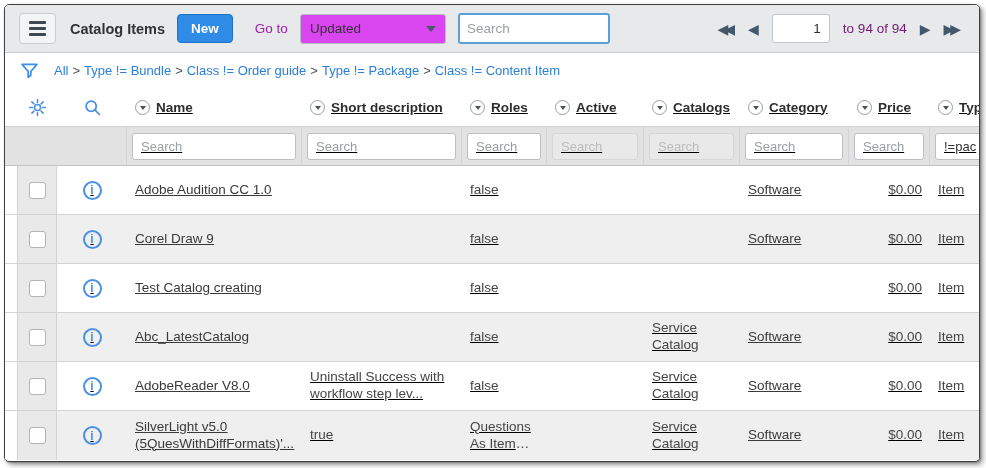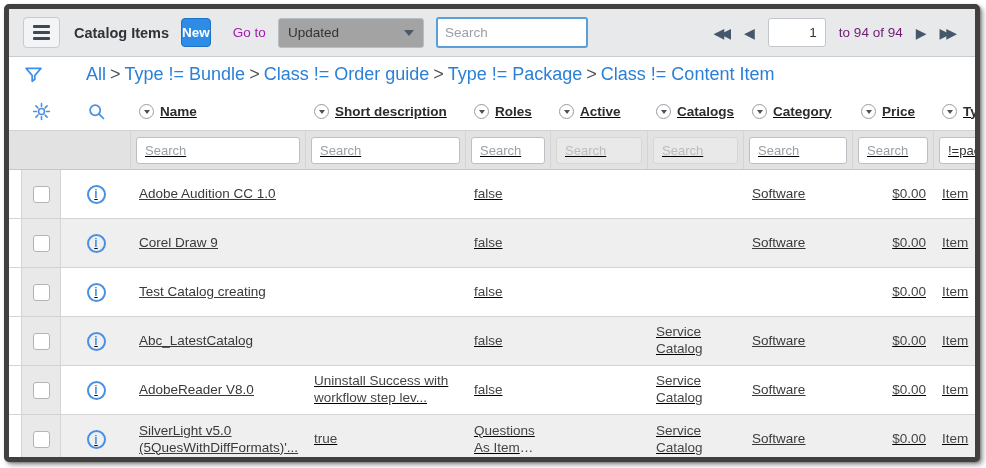--- a/index.html
+++ b/index.html
@@ -3,44 +3,44 @@
 <meta charset="utf-8">
 <style>
   * { box-sizing: border-box; margin: 0; padding: 0; }
   body {
     background: #fff;
     font-family: "Liberation Sans", sans-serif;
     width: 986px; height: 468px; overflow: hidden; position: relative;
   }
   .window {
     position: absolute; left: 4px; top: 4px; width: 976px; height: 458px;
-    background: #fff; border: 5px solid #404040; border-radius: 5px;
+    background: #fff; border: 1px solid #404040; border-radius: 5px;
     box-shadow: 3px 3px 5px rgba(0,0,0,.38), 1px 1px 2px rgba(0,0,0,.25);
     overflow: hidden;
   }
 
   
   .topbar {
     height: 48px; background: #e7e9ea; border-bottom: 1px solid #c9cdd0;
     display: flex; align-items: center; padding: 0 14px; gap: 12px;
   }
   .menu-btn {
     width: 37px; height: 31px; background: #f3f4f5; border: 1px solid #c6cbcf;
     border-radius: 4px; display: flex; flex-direction: column; justify-content: center;
     align-items: center; gap: 3px; cursor: pointer;
   }
   .menu-btn i { display: block; width: 17px; height: 3px; background: #3d4a55; border-radius: 1px; }
   .list-title { font-size: 14.5px; font-weight: bold; color: #2e3338; margin-left: 2px; }
   .new-btn {
-    border: 1px solid #1d72c6; border-radius: 4px; padding: 6px 0;
+    border: 1px solid #1d72c6; border-radius: 4px; padding: 6px 13px;
     font-size: 13.5px; font-weight: bold; color: #fff; cursor: pointer;
   }
   .goto-label { font-size: 13.5px; font-weight: normal; color: #a21caf; margin-left: 10px; }
   .goto-select {
-    width: 146px; height: 30px; background: #a3a3a3; border: 1px solid #b9bec2; border-radius: 3px;
+    width: 146px; height: 30px; background: #d946ef; border: 1px solid #b9bec2; border-radius: 3px;
     display: flex; align-items: center; justify-content: space-between;
     padding: 0 9px; font-size: 13.5px; color: #333; cursor: pointer;
   }
   .goto-select .caret { width: 0; height: 0; border-left: 5px solid transparent;
     border-right: 5px solid transparent; border-top: 6px solid #4a5a68; }
   .hdr-search {
     width: 152px; height: 31px; border: 2px solid #5b9fd8; border-radius: 3px;
     font-size: 13.5px; padding: 0 7px; color: #333; outline: none;
     font-family: "Liberation Sans", sans-serif;
   }
@@ -53,21 +53,21 @@
   .pg-input {
     width: 58px; height: 29px; border: 1px solid #c2c6ca; border-radius: 3px;
     text-align: right; padding-right: 8px; font-size: 13.5px; color: #333;
     font-family: "Liberation Sans", sans-serif;
   }
   .pg-text { font-size: 13.5px; color: #701a75; }
 
   
   .crumbbar { height: 35px; background: #fff; display: flex; align-items: center; padding: 0 14px; }
   .funnel { margin-right: 14px; display: flex; align-items: center; cursor: pointer; }
-  .crumbs { font-size: 18px; margin-left: 28px; }
+  .crumbs { font-size: 13px; }
   .crumb-link { color: #2a7fd8; text-decoration: none; cursor: pointer; }
   .crumb-sep { color: #4c5258; margin: 0 4px; }
 
   
   .cols { display: grid; grid-template-columns: 12px 40px 70px 175px 160px 85px 97px 96px 109px 81px minmax(0,1fr); text-decoration: underline; }
   .cell { display: flex; align-items: center; padding: 4px 8px; overflow: hidden; }
 
   
   .colhead { height: 38px; background: #fff; }
   .colhead .cell { font-size: 13.5px; font-weight: bold; color: #2d2d2d; gap: 6px; cursor: pointer; white-space: nowrap; }

